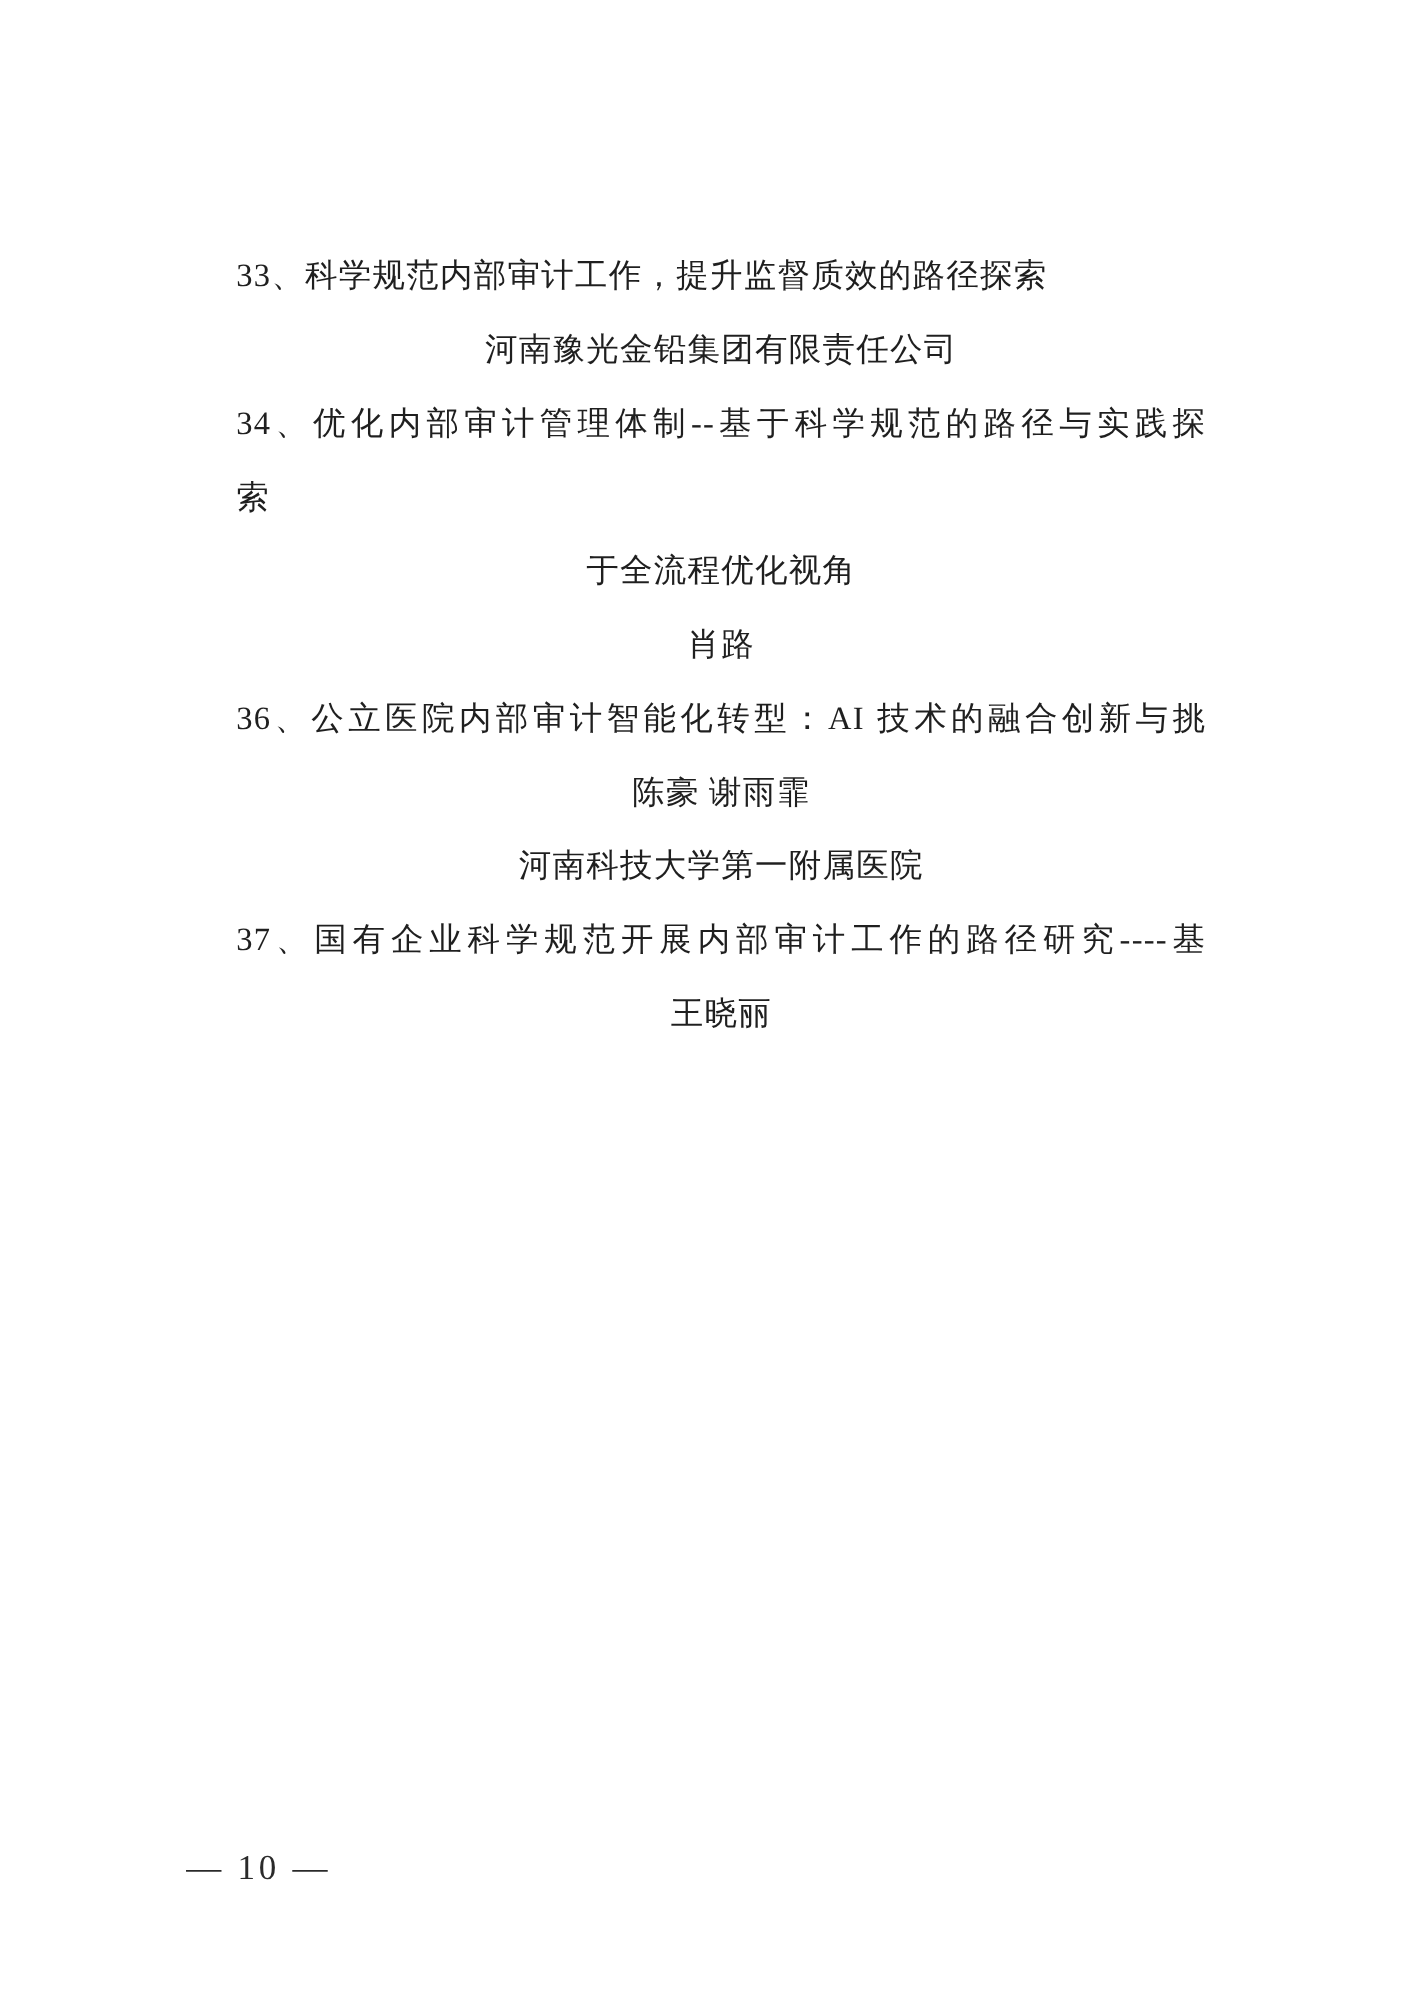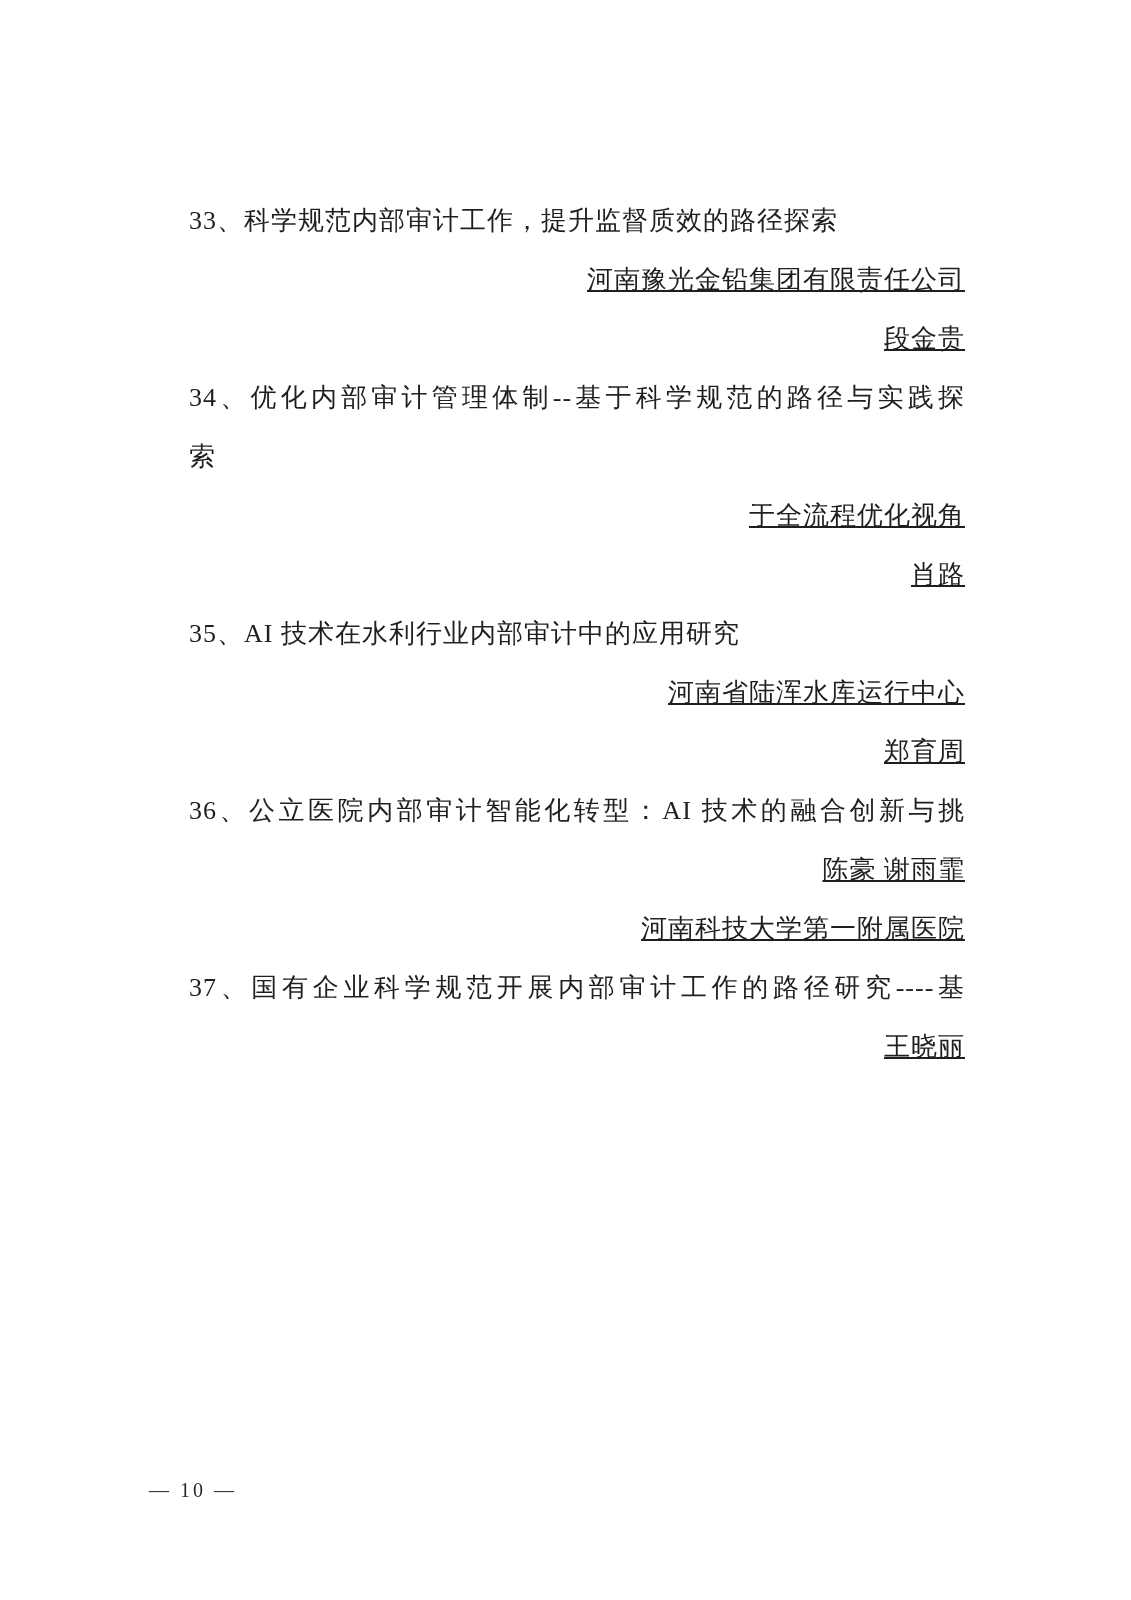--- a/index.html
+++ b/index.html
@@ -30,53 +30,46 @@
     overflow: hidden;
     margin-left: 24px;
   }
   .line.justify {
     white-space: normal;
     text-align: justify;
     text-align-last: justify;
     max-height: 59px;
   }
   .line.right {
-    text-align: right;
-    text-decoration: underline;
+    text-align: center;
   }
   .page-number {
     position: absolute;
     left: 149px;
     top: 1479px;
-    font-size: 20px;
+    font-size: 28px;
     letter-spacing: 3px;
     color: #2a2a2a;
     white-space: nowrap;
   }
 </style>
 </head>
 <body>
 
 <main>
   <div class="doc-content" id="entries">
       <div>
         <div class="line title">33、科学规范内部审计工作，提升监督质效的路径探索</div>
         <div class="line right">河南豫光金铅集团有限责任公司</div>
-        <div class="line right">段金贵</div>
       </div>
       <div>
         <div class="line title justify">34、优化内部审计管理体制--基于科学规范的路径与实践探</div>
         <div class="line title">索</div>
         <div class="line right">于全流程优化视角</div>
         <div class="line right">肖路</div>
-      </div>
-      <div>
-        <div class="line title">35、AI 技术在水利行业内部审计中的应用研究</div>
-        <div class="line right">河南省陆浑水库运行中心</div>
-        <div class="line right">郑育周</div>
       </div>
       <div>
         <div class="line title justify">36、公立医院内部审计智能化转型：AI 技术的融合创新与挑</div>
         <div class="line right">陈豪 谢雨霏</div>
         <div class="line right">河南科技大学第一附属医院</div>
       </div>
       <div>
         <div class="line title justify">37、国有企业科学规范开展内部审计工作的路径研究----基</div>
         <div class="line right">王晓丽</div>
       </div>

